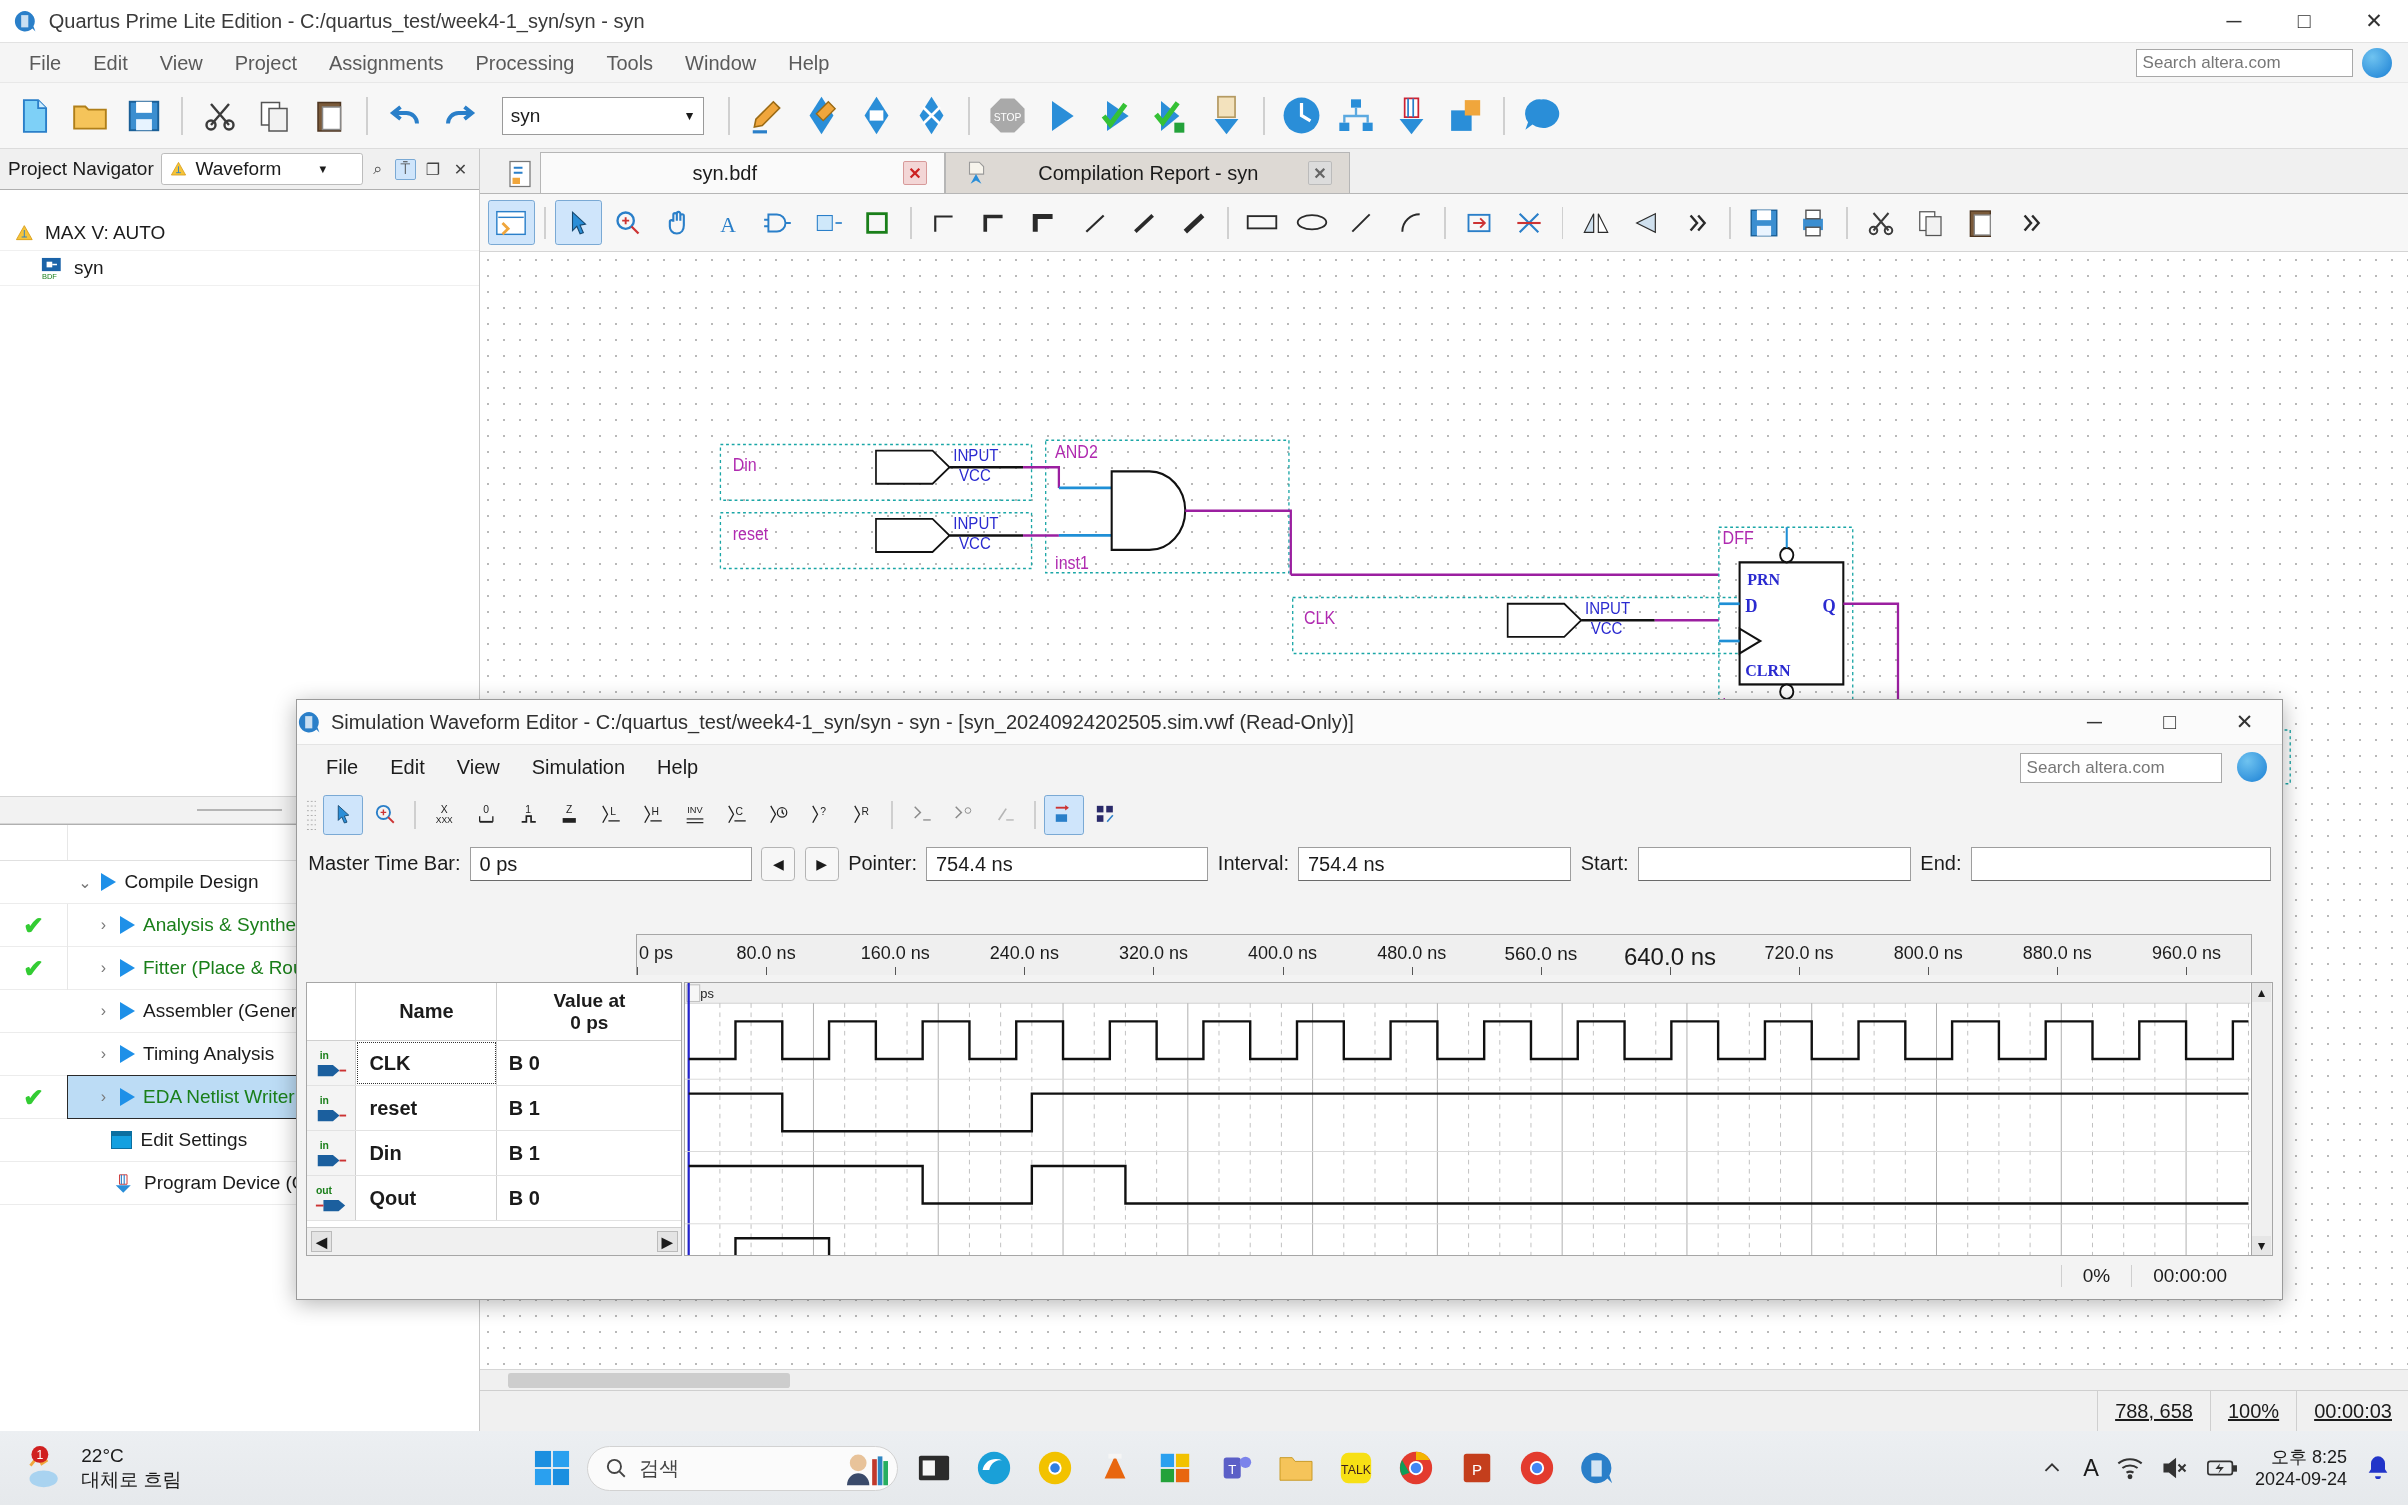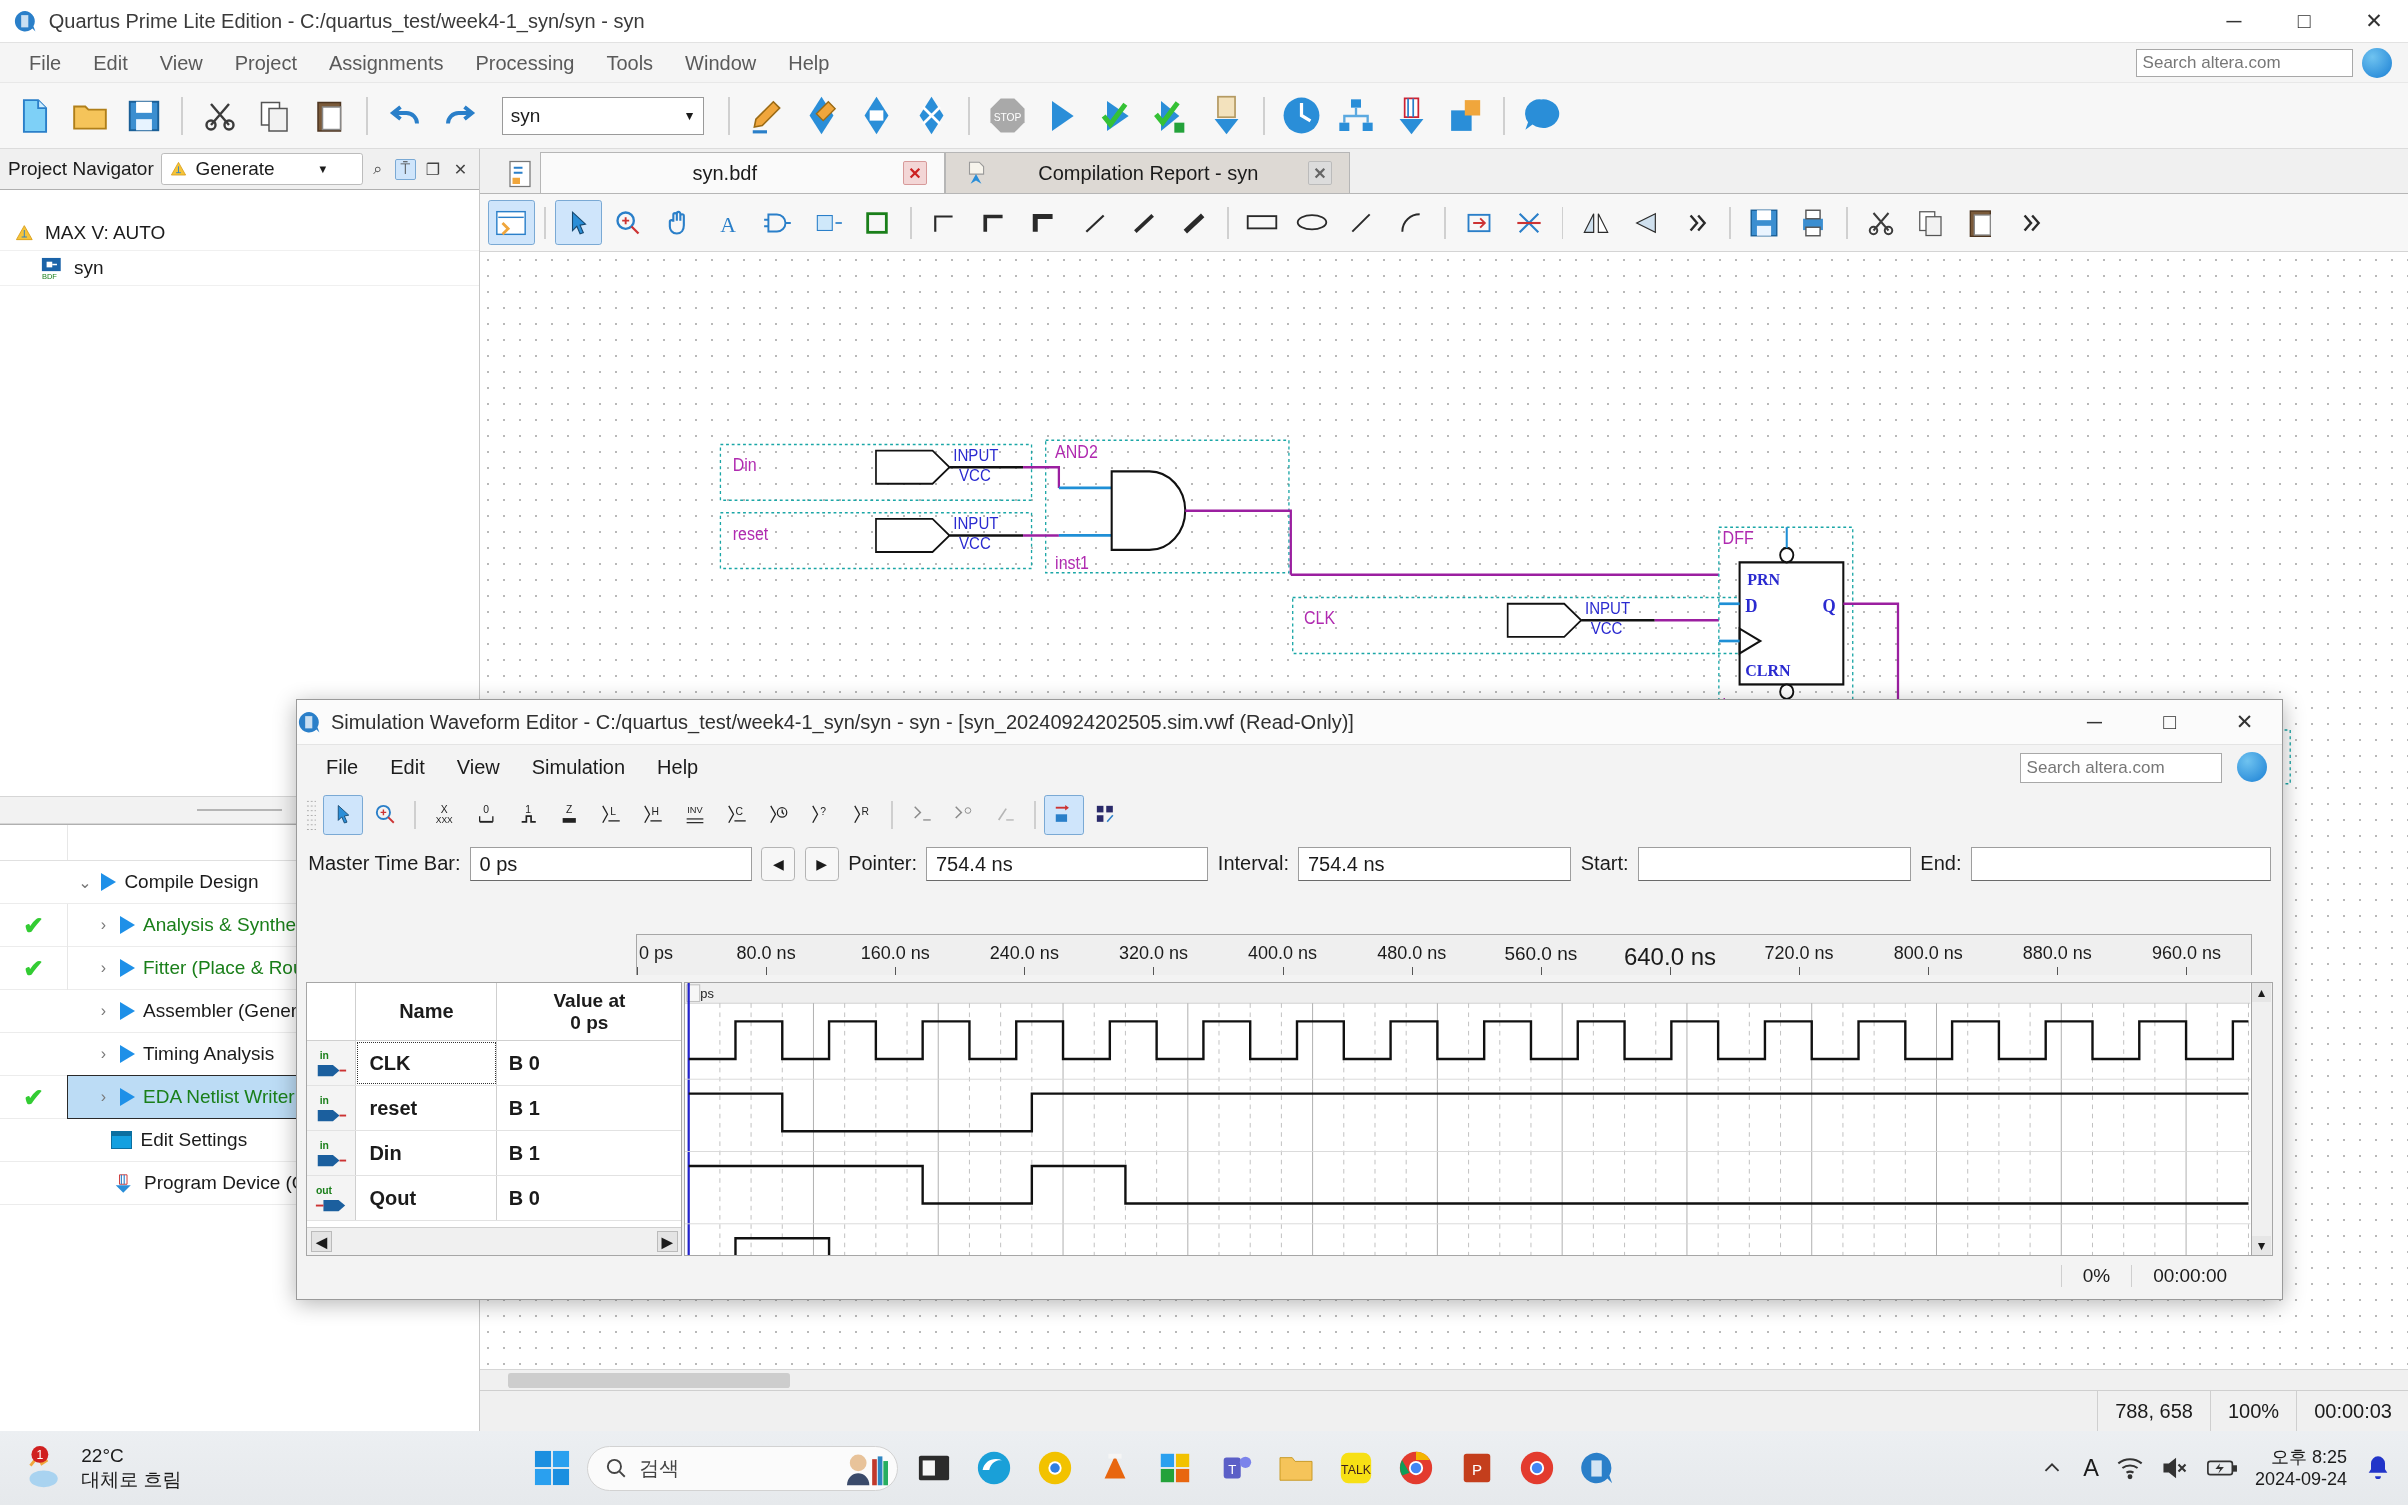--- a/index.html
+++ b/index.html
@@ -115,21 +115,21 @@
                      border-top:0.9px solid #d6d6d6; }
   #canvas .hthumb { position:absolute;left:28px;top:2.8px;height:15px;width:282px;background:#cdcdcd;
                     border-radius:2.8px; }
 
   
   #sch { position:absolute; left:0; top:0; width:100%; height:100%; }
 
   
   #statusbar { height:41px; background:#f0f0f0; border-top:0.9px solid #cfcfcf; display:flex;
                align-items:center; justify-content:flex-end; font-size:20px; color:#1b1b1b; }
-  #statusbar .sfield { padding:16px 17px; border-left:0.9px solid #cfcfcf; line-height:41px; }
+  #statusbar .sfield { padding:16px 17px; border-left:0.9px solid #cfcfcf; line-height:41px;text-decoration:underline; }
 
   
   #wavewin { position:absolute; left:296px; top:699px; width:1987px; height:601px;
              background:#f3f3f3; border:0.9px solid #9a9a9a; box-shadow:0 3.8px 21px rgba(0,0,0,.3); }
   #wvtitle { height:45px; display:flex; align-items:center; background:#fbfbfb;
              border-bottom:0.9px solid #e4e4e4; }
   #wvtitle .wv-icon{width:24.5px;height:24.5px;margin-right:9.4px;}
   #wvtitle .wv-text{font-size:20px;color:#2f2f2f;}
   #wvwinbtns { margin-left:auto; display:flex; }
   #wvwinbtns div { width:75px;height:45px;display:flex;align-items:center;justify-content:center;
@@ -388,21 +388,21 @@
 
     <div id="leftdock">
 
       <div class="panel-header">
         <span class="ph-title">Project Navigator</span>
         <div class="ph-combo">
           <svg width="21" height="19" viewBox="0 0 24 24" style="margin-right:6.6px">
             <path d="M12 3l9 16H3z" fill="#f5c43a" stroke="#d89b14"></path>
               <path d="M12 8v8M9 16h6" stroke="#2a7fc9" stroke-width="1.1"></path>
             </svg>
-          <span>Generate</span>
+          <span>Waveform</span>
           <span class="caret">▼</span>
         </div>
         <div class="ph-icons">
           <span>⌕</span>
           <span class="pin-active">⍑</span>
           <span>❐</span>
           <span>✕</span>
         </div>
       </div>
 

